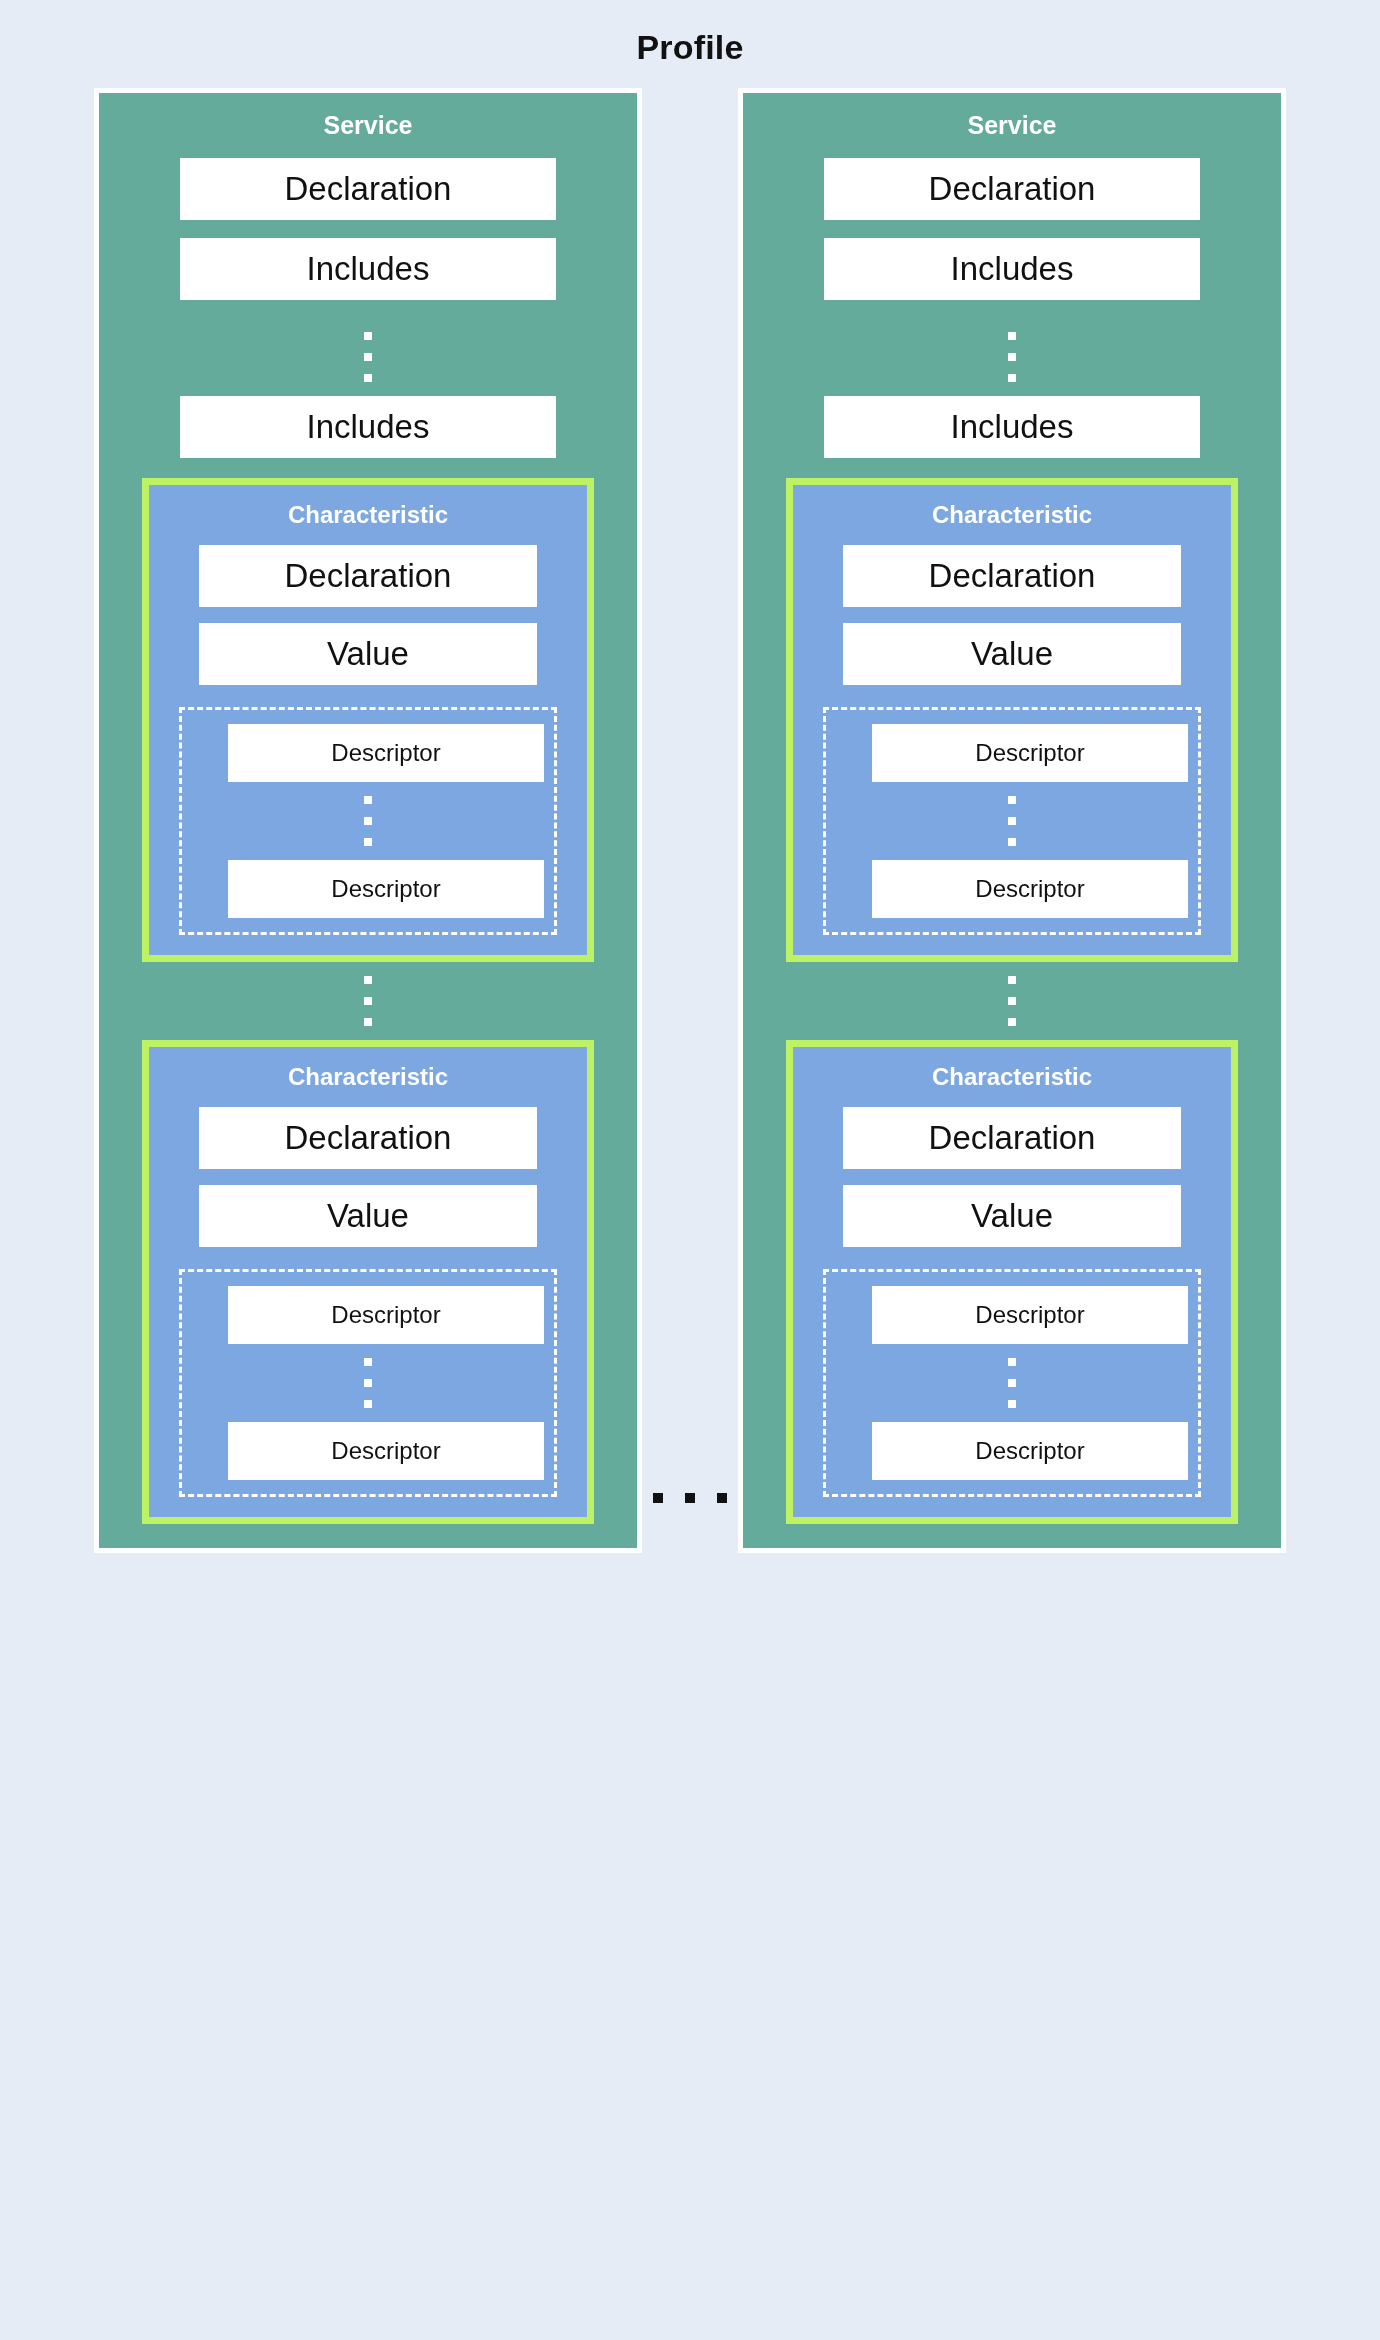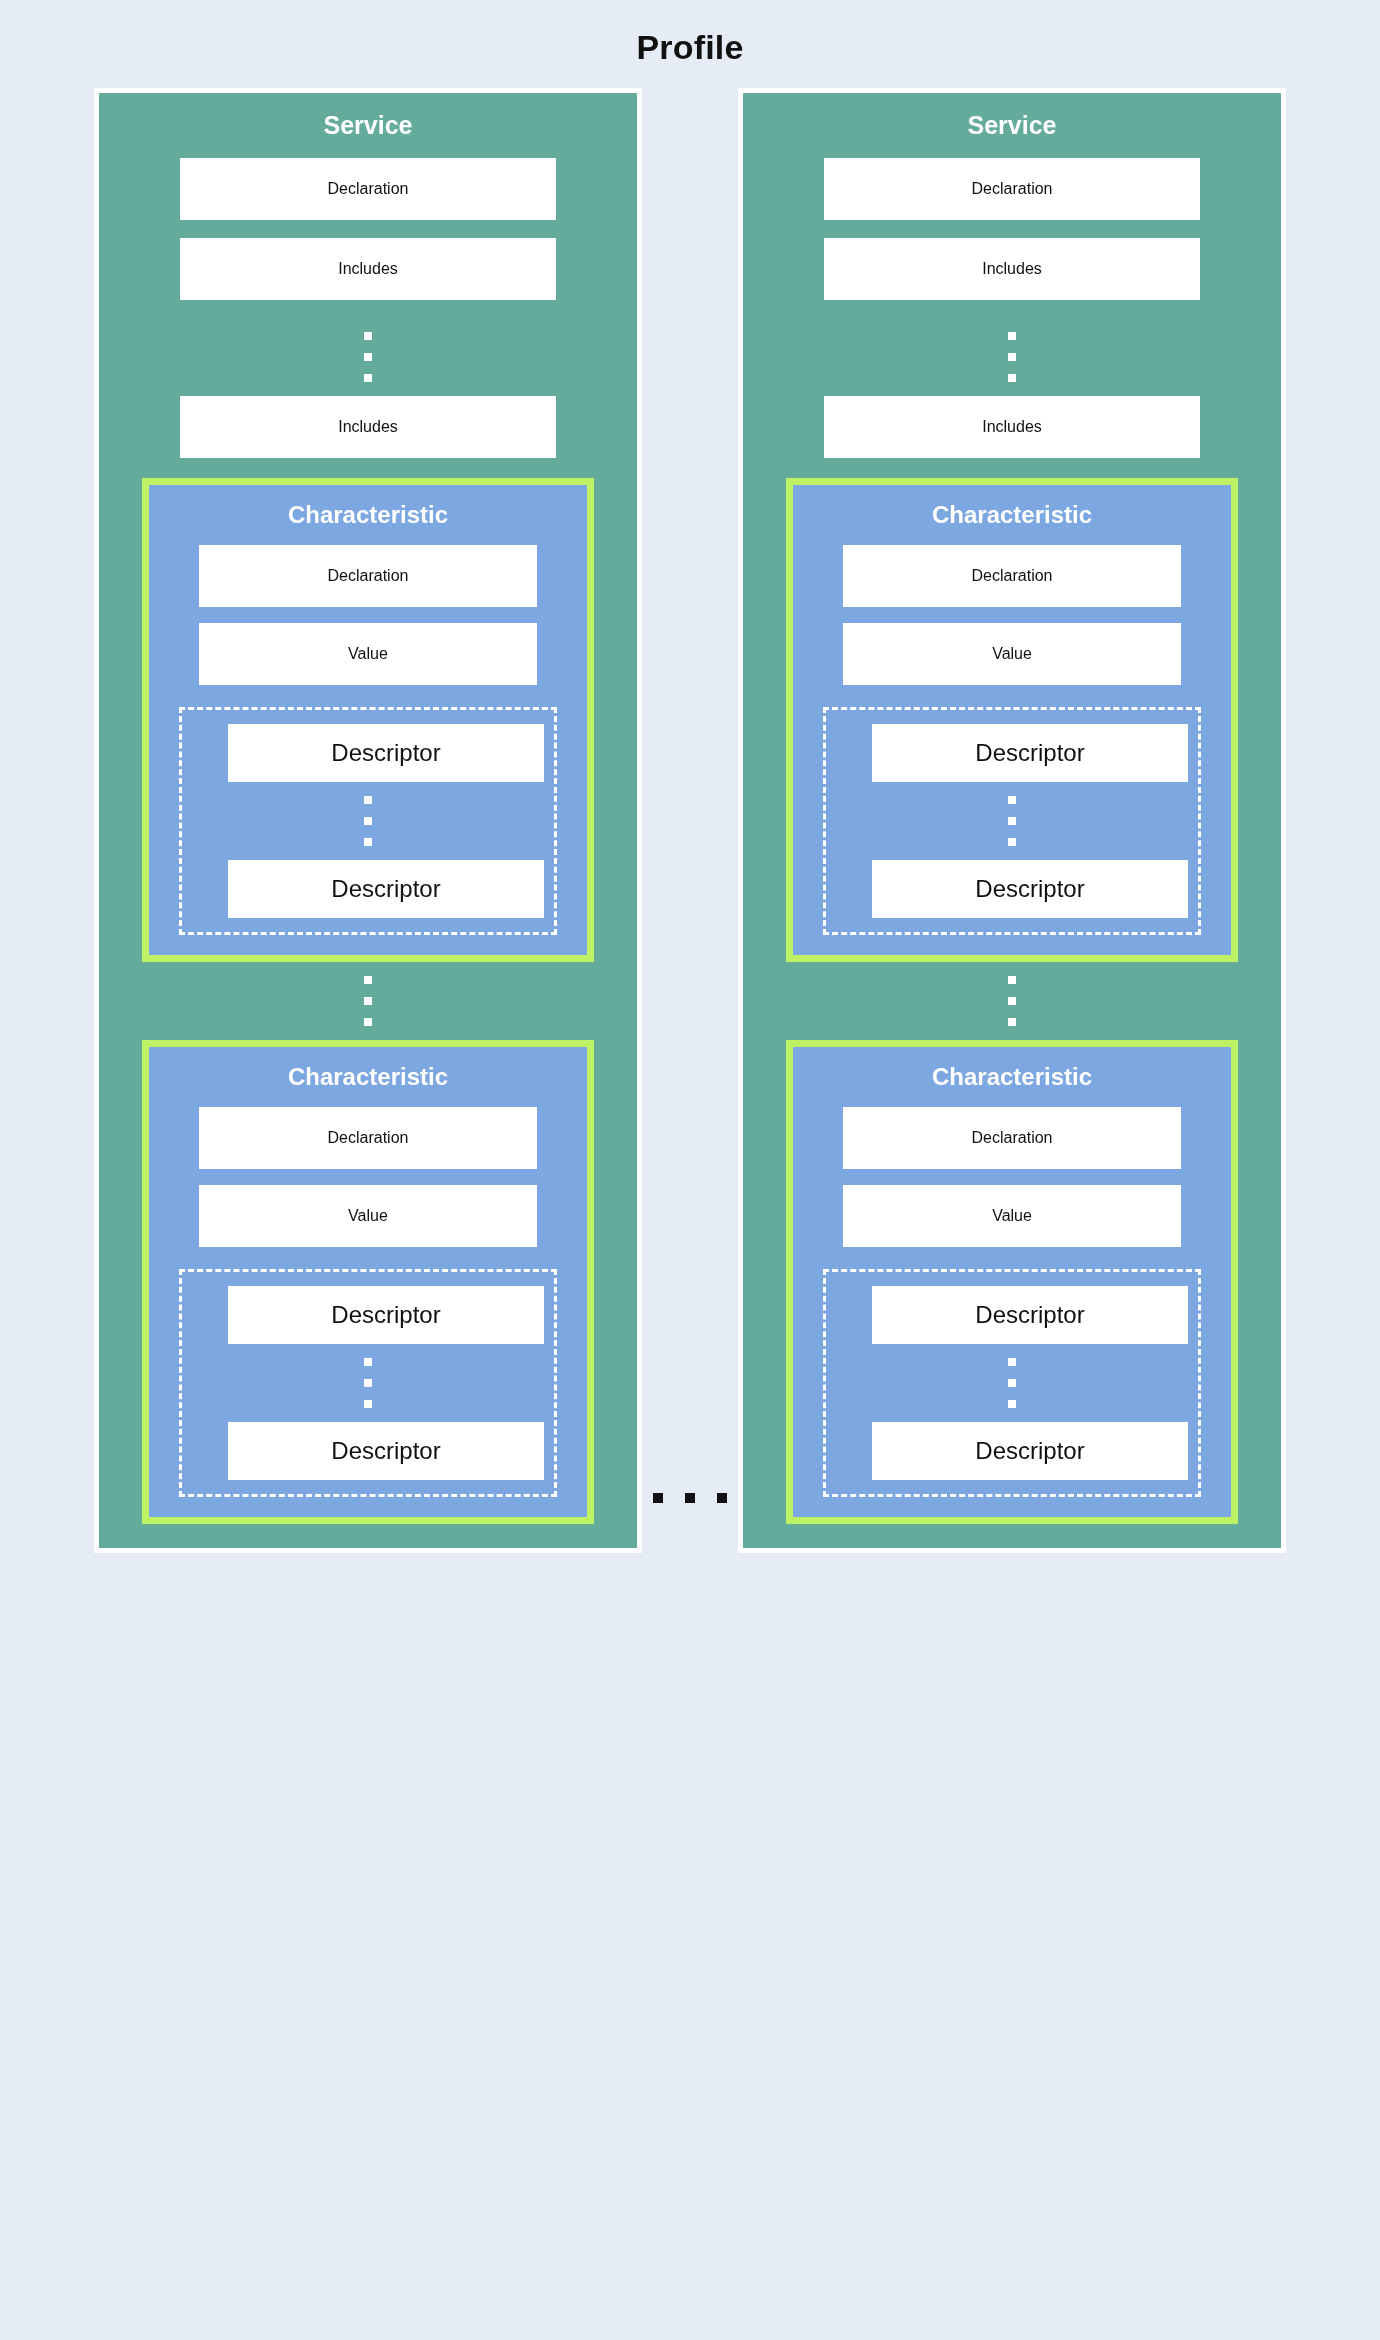--- a/index.html
+++ b/index.html
@@ -57,21 +57,21 @@
     font-size: 25px;
     font-weight: bold;
     text-align: center;
     margin-bottom: 18px;
   }
 
   
   .field {
     background: #ffffff;
     color: #111111;
-    font-size: 16px;
+    font-size: 33px;
     text-align: center;
     box-sizing: border-box;
     display: flex;
     align-items: center;
     justify-content: center;
   }
 
   .service-field {
     width: 376px;
     height: 62px;

